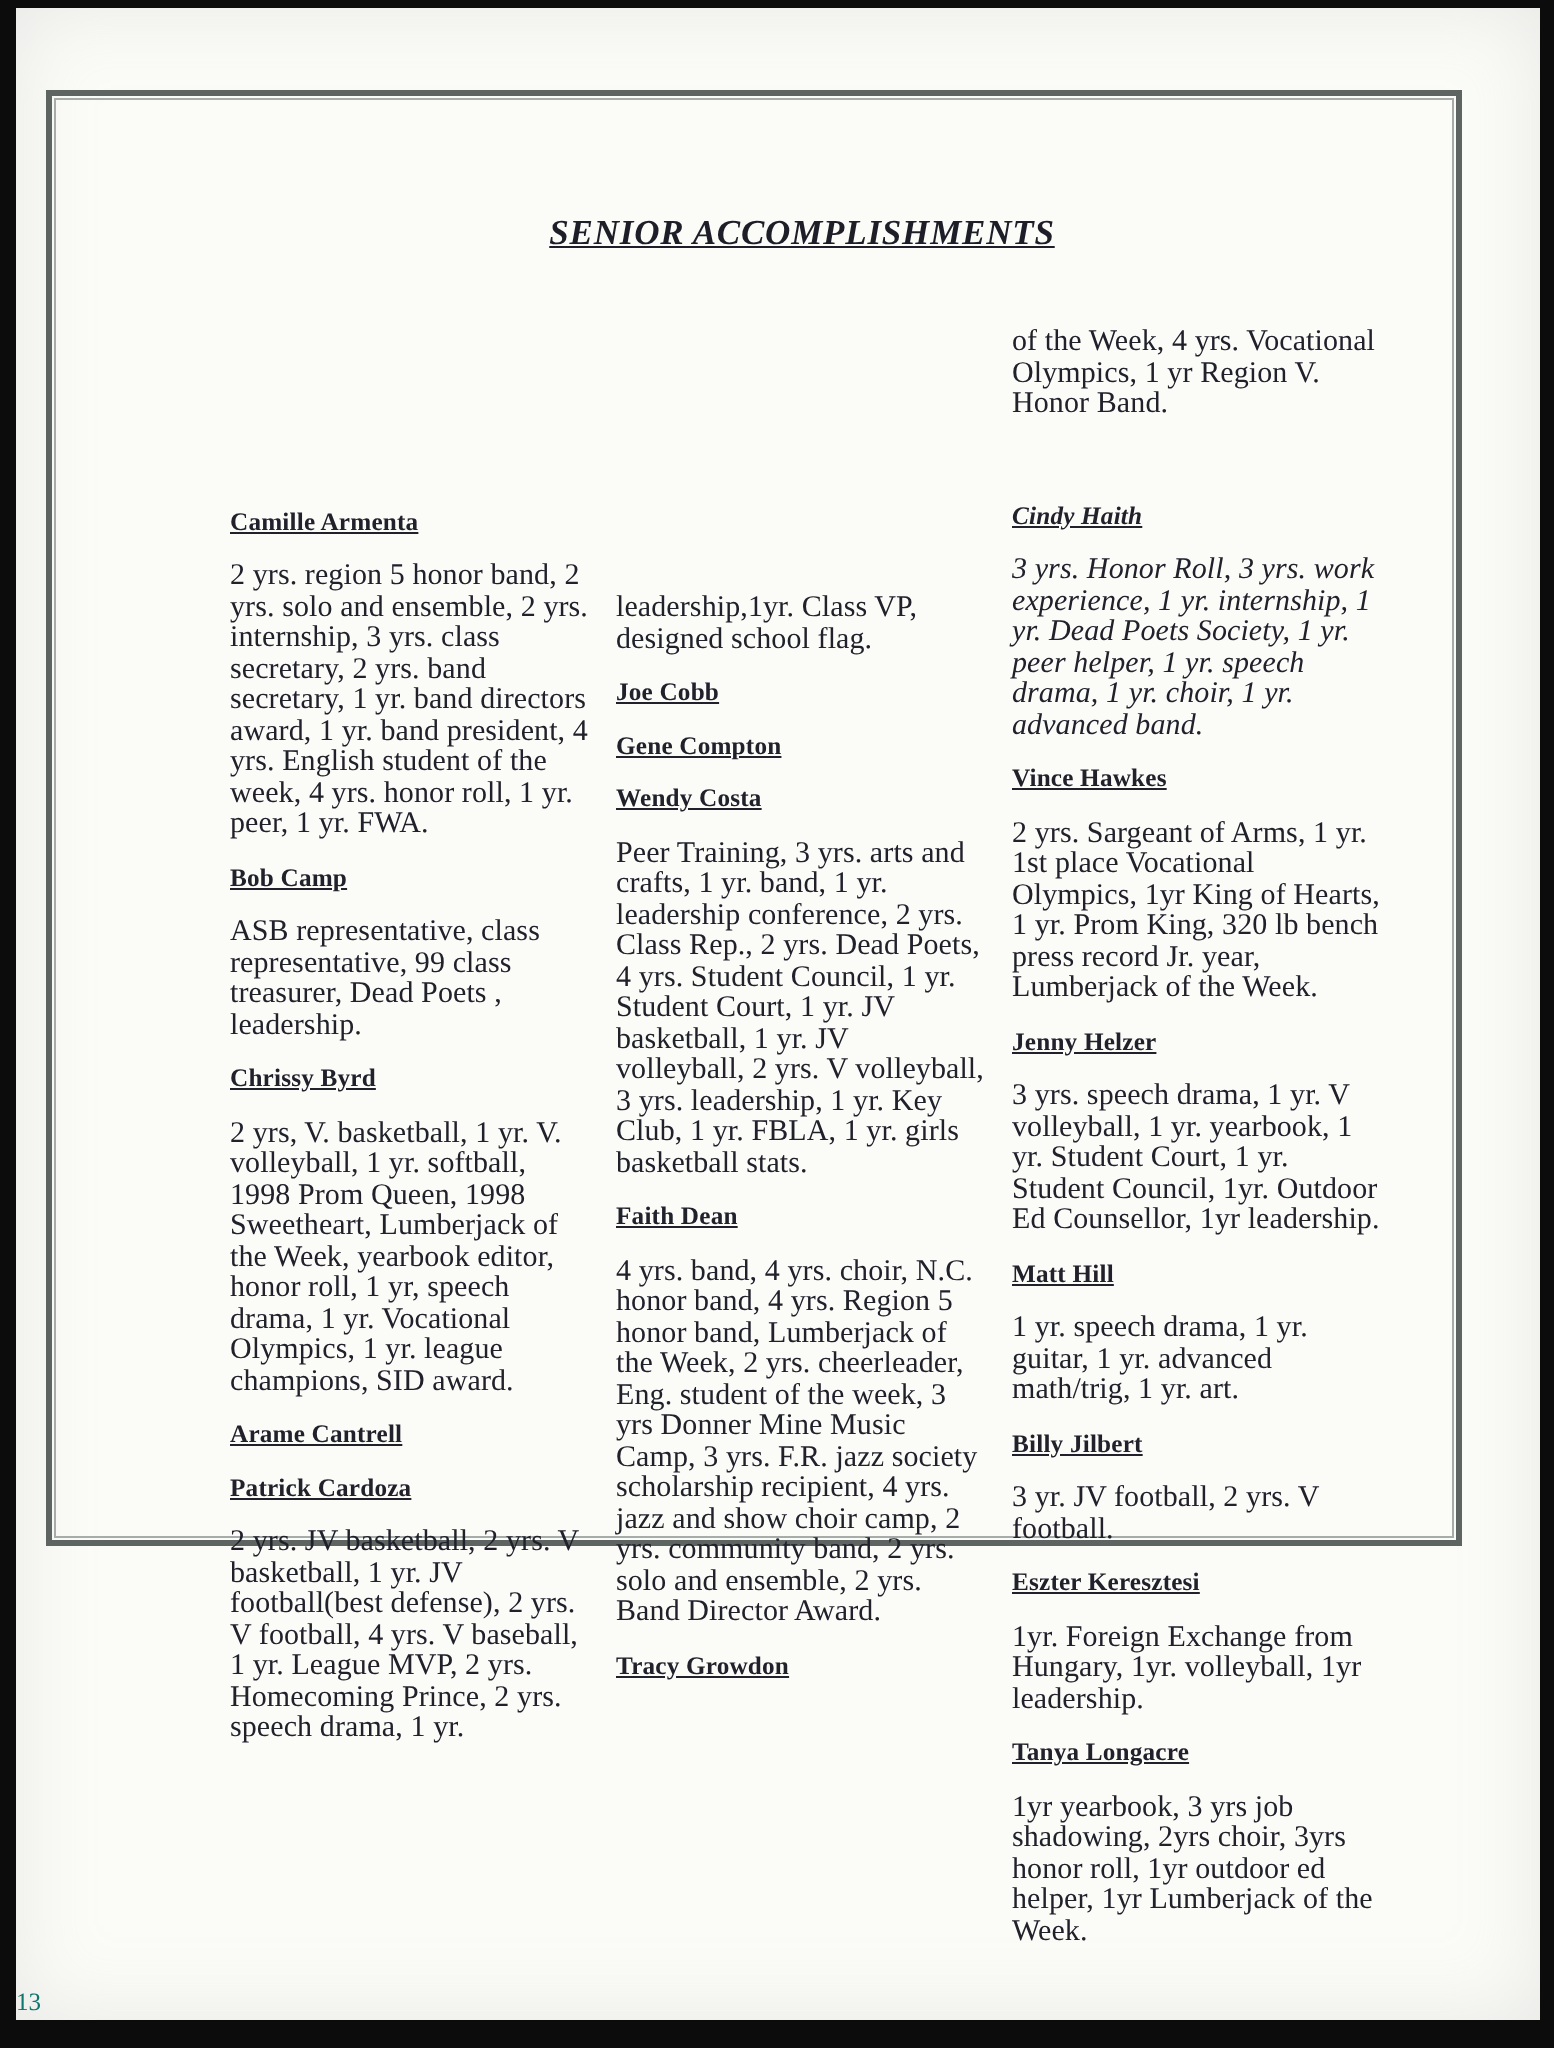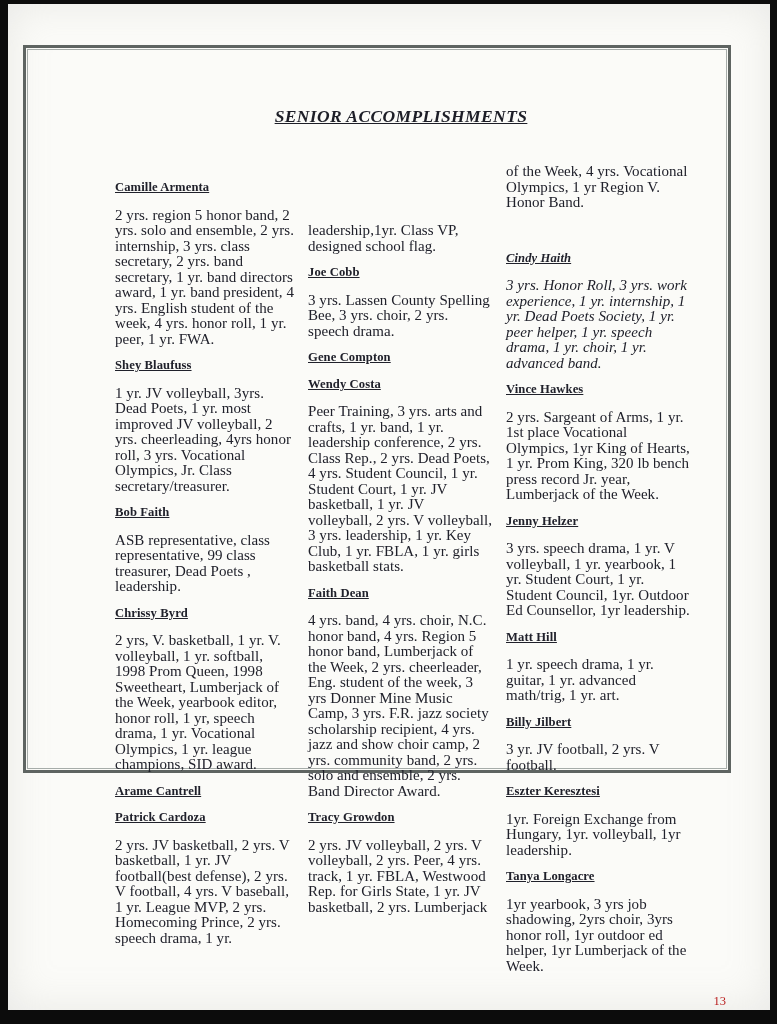--- a/index.html
+++ b/index.html
@@ -75,80 +75,74 @@
     letter-spacing: 0.05px;
     margin-top: 12px;
   }
   
   .column[data-name="column-3"] .block:nth-child(2) { margin-top: 40px; font-style: italic; }
   .page-number {
     position: absolute;
     left: 0;
     right: 44px;
     bottom: 1px;
-    text-align: right;
+    text-align: left;
     font-size: 12.5px;
-    color: #b91c1c;
+    color: #0f766e;
   }
 </style>
 </head>
 <body>
 
 <div class="page" data-name="scanned-page">
   <div class="frame" data-name="page-border-frame">
     <div class="frame-inner" data-name="page-border-frame-inner">
       <div class="doc-title" data-name="page-title">SENIOR ACCOMPLISHMENTS</div>
       <div class="columns" data-name="columns-container">
           <div class="column" data-name="column-1">
             <div class="block" data-name="entry">
               <div class="entry-name" data-name="entry-heading">Camille Armenta</div>
               <div class="entry-text" data-name="entry-text">2 yrs. region 5 honor band, 2 yrs. solo and ensemble, 2 yrs. internship, 3 yrs. class secretary, 2 yrs. band secretary, 1 yr. band directors award, 1 yr. band president, 4 yrs. English student of the week, 4 yrs. honor roll, 1 yr. peer, 1 yr. FWA.</div>
             </div>
             <div class="block" data-name="entry">
-              <div class="entry-name" data-name="entry-heading">Shey Blaufuss</div>
-              <div class="entry-text" data-name="entry-text">1 yr. JV volleyball, 3yrs. Dead Poets, 1 yr. most improved JV volleyball, 2 yrs. cheerleading, 4yrs honor roll, 3 yrs. Vocational Olympics, Jr. Class secretary/treasurer.</div>
-            </div>
-            <div class="block" data-name="entry">
-              <div class="entry-name" data-name="entry-heading">Bob Faith</div>
+              <div class="entry-name" data-name="entry-heading">Bob Camp</div>
               <div class="entry-text" data-name="entry-text">ASB representative, class representative, 99 class treasurer, Dead Poets , leadership.</div>
             </div>
             <div class="block" data-name="entry">
               <div class="entry-name" data-name="entry-heading">Chrissy Byrd</div>
               <div class="entry-text" data-name="entry-text">2 yrs, V. basketball, 1 yr. V. volleyball, 1 yr. softball, 1998 Prom Queen, 1998 Sweetheart, Lumberjack of the Week, yearbook editor, honor roll, 1 yr, speech drama, 1 yr. Vocational Olympics, 1 yr. league champions, SID award.</div>
             </div>
             <div class="block" data-name="entry">
               <div class="entry-name" data-name="entry-heading">Arame Cantrell</div>
             </div>
             <div class="block" data-name="entry">
               <div class="entry-name" data-name="entry-heading">Patrick Cardoza</div>
               <div class="entry-text" data-name="entry-text">2 yrs. JV basketball, 2 yrs. V basketball, 1 yr. JV football(best defense), 2 yrs. V football, 4 yrs. V baseball, 1 yr. League MVP, 2 yrs. Homecoming Prince, 2 yrs. speech drama, 1 yr.</div>
             </div>
           </div>
           <div class="column" data-name="column-2">
             <div class="block" data-name="entry-continuation">
               <div class="entry-text" data-name="entry-text">leadership,1yr. Class VP, designed school flag.</div>
             </div>
             <div class="block" data-name="entry">
               <div class="entry-name" data-name="entry-heading">Joe Cobb</div>
-              <div class="entry-text" data-name="entry-text">3 yrs. Lassen County Spelling Bee, 3 yrs. choir, 2 yrs. speech drama.</div>
             </div>
             <div class="block" data-name="entry">
               <div class="entry-name" data-name="entry-heading">Gene Compton</div>
             </div>
             <div class="block" data-name="entry">
               <div class="entry-name" data-name="entry-heading">Wendy Costa</div>
               <div class="entry-text" data-name="entry-text">Peer Training, 3 yrs. arts and crafts, 1 yr. band, 1 yr. leadership conference, 2 yrs. Class Rep., 2 yrs. Dead Poets, 4 yrs. Student Council, 1 yr. Student Court, 1 yr. JV basketball, 1 yr. JV volleyball, 2 yrs. V volleyball, 3 yrs. leadership, 1 yr. Key Club, 1 yr. FBLA, 1 yr. girls basketball stats.</div>
             </div>
             <div class="block" data-name="entry">
               <div class="entry-name" data-name="entry-heading">Faith Dean</div>
               <div class="entry-text" data-name="entry-text">4 yrs. band, 4 yrs. choir, N.C. honor band, 4 yrs. Region 5 honor band, Lumberjack of the Week, 2 yrs. cheerleader, Eng. student of the week, 3 yrs Donner Mine Music Camp, 3 yrs. F.R. jazz society scholarship recipient, 4 yrs. jazz and show choir camp, 2 yrs. community band, 2 yrs. solo and ensemble, 2 yrs. Band Director Award.</div>
             </div>
             <div class="block" data-name="entry">
               <div class="entry-name" data-name="entry-heading">Tracy Growdon</div>
-              <div class="entry-text" data-name="entry-text">2 yrs. JV volleyball, 2 yrs. V volleyball, 2 yrs. Peer, 4 yrs. track, 1 yr. FBLA, Westwood Rep. for Girls State, 1 yr. JV basketball, 2 yrs. Lumberjack</div>
             </div>
           </div>
           <div class="column" data-name="column-3">
             <div class="block" data-name="entry-continuation">
               <div class="entry-text" data-name="entry-text">of the Week, 4 yrs. Vocational Olympics, 1 yr Region V. Honor Band.</div>
             </div>
             <div class="block" data-name="entry">
               <div class="entry-name" data-name="entry-heading">Cindy Haith</div>
               <div class="entry-text" data-name="entry-text">3 yrs. Honor Roll, 3 yrs. work experience, 1 yr. internship, 1 yr. Dead Poets Society, 1 yr. peer helper, 1 yr. speech drama, 1 yr. choir, 1 yr. advanced band.</div>
             </div>

